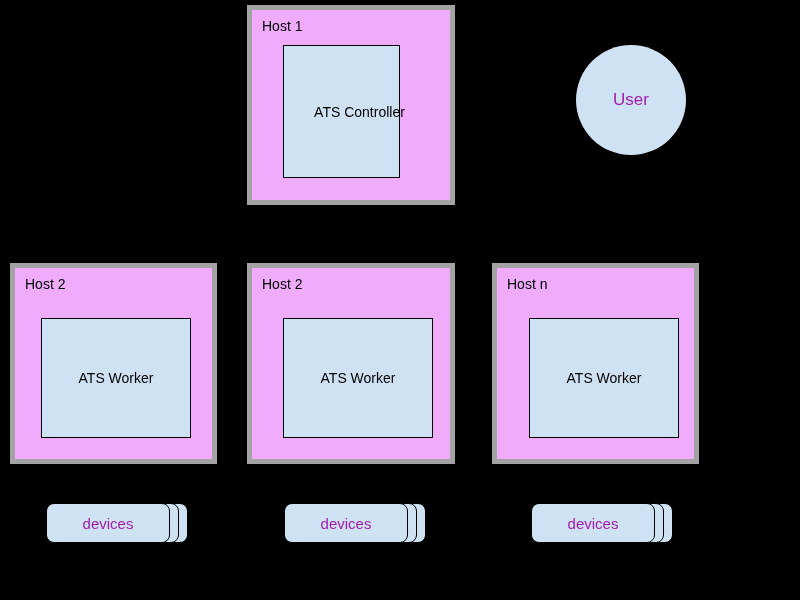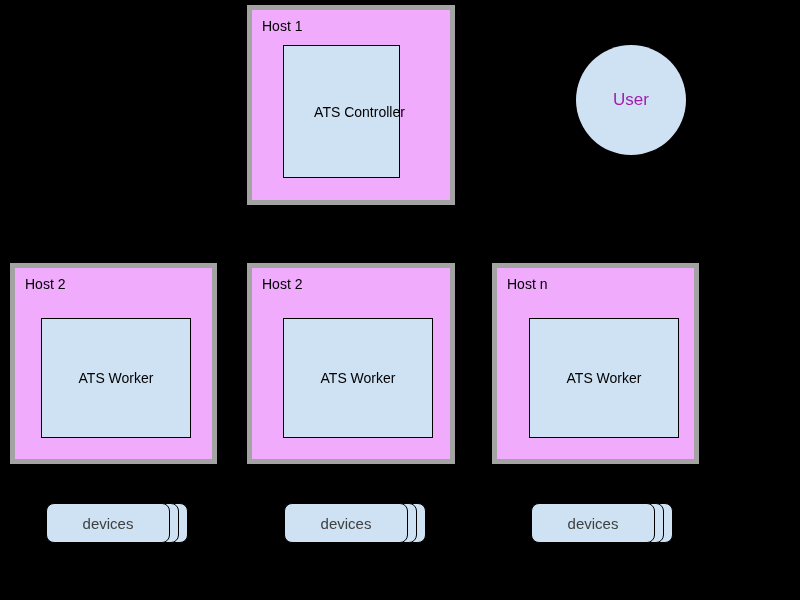--- a/index.html
+++ b/index.html
@@ -86,21 +86,21 @@
   .devices-sheet.back-1 { left: 9px;  width: 124px; }
   .devices-sheet.front {
     left: 0;
     width: 124px;
     display: flex;
     align-items: center;
     justify-content: center;
   }
   .devices-label {
     font-size: 15px;
-    color: #404040;
+    color: #a21caf;
     white-space: nowrap;
   }
 </style>
 </head>
 <body>
 
 <div id="canvas">
 
   <div class="host-box" style="left:247px; top:5px; width:208px; height:200px;">
     <div class="host-label">Host 1</div>

